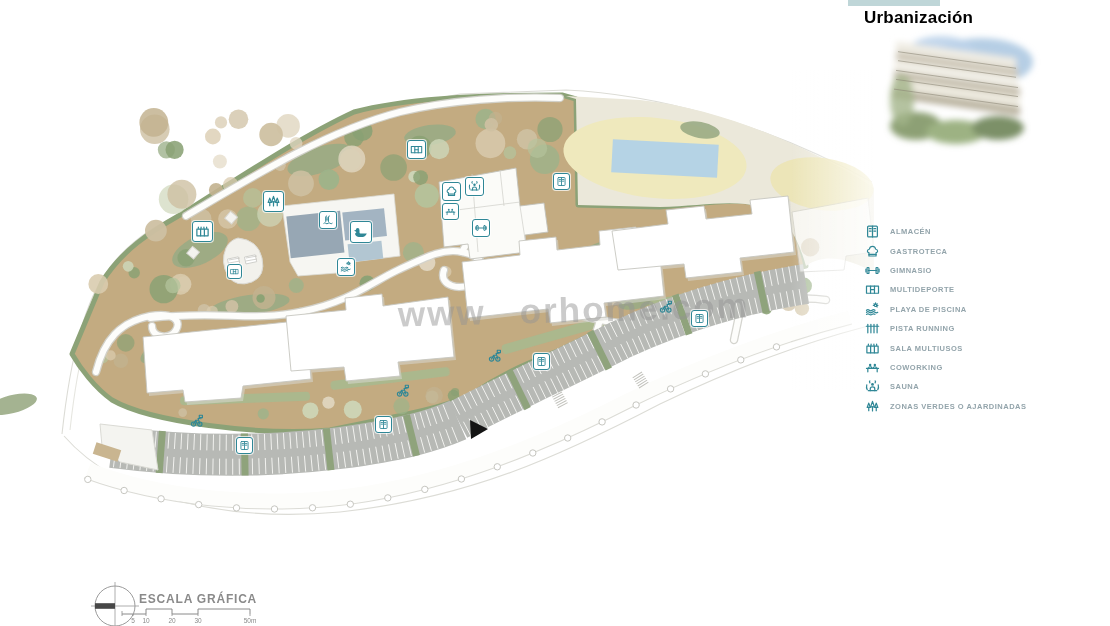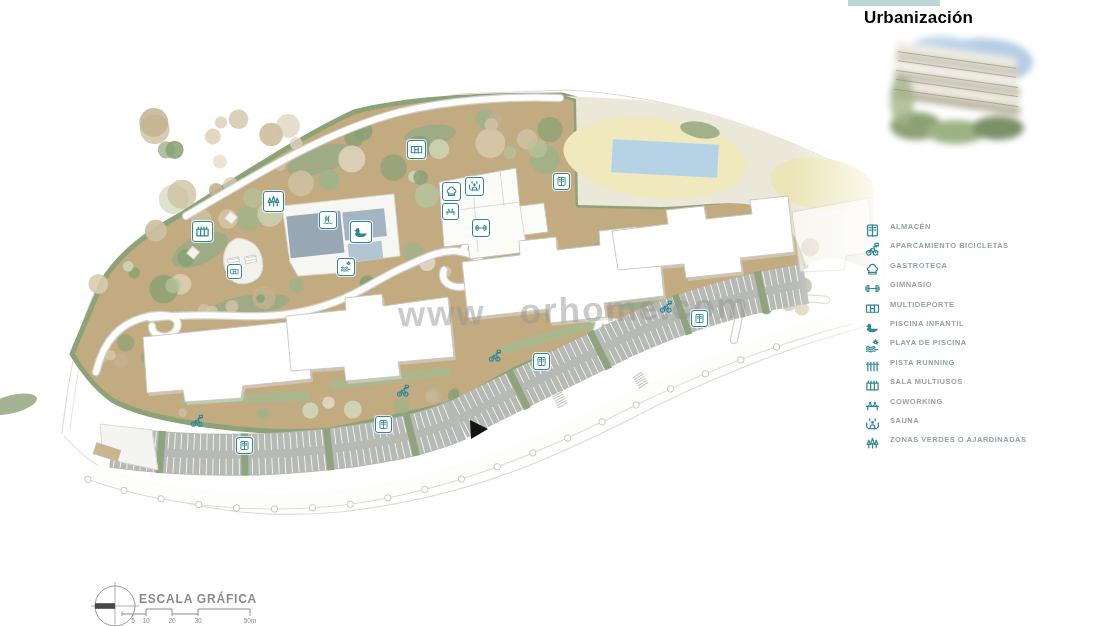--- a/index.html
+++ b/index.html
@@ -13,21 +13,21 @@
   
   .badge{position:absolute;display:flex;align-items:center;justify-content:center;
     background:#ffffff;border:1.2px solid var(--teal,#2f8796);border-radius:3px;
     box-shadow:0 0 0 1px rgba(255,255,255,.7);}
   .badge.noframe{background:transparent;border:none;box-shadow:none;}
   
   .panel{position:absolute;left:862px;top:0;width:246px;height:626px;}
   .accent-bar{position:absolute;left:-14px;top:0;width:92px;height:6px;background:#bfd6d8;}
   .page-title{position:absolute;left:2px;top:8px;font-size:17px;font-weight:700;color:#000000;letter-spacing:.2px;}
   .legend{position:absolute;left:2px;top:222px;width:240px;display:flex;flex-direction:column;}
-  .legend-row{display:flex;align-items:flex-start;height:19.4px;}
+  .legend-row{display:flex;align-items:center;height:19.4px;}
   .licon{width:17px;height:17px;flex:0 0 17px;display:flex;align-items:center;justify-content:center;}
   .llabel{margin-left:9px;font-size:7.5px;letter-spacing:.5px;color:var(--lbl,#93a4ab);font-weight:700;}
   
   .scale-label{position:absolute;left:139px;top:592px;font-size:12px;color:#8a8a8a;letter-spacing:.8px;font-weight:700;}
   .tick-label{font-size:6.5px;fill:#8a8a8a;}
 </style>
 </head>
 <body>
 
 <div class="stage">
@@ -837,34 +837,20 @@
                 <line x1="9.4" y1="7.5" x2="11.4" y2="7.5"></line>
               </g>
             </svg>
           </span>
           <span class="llabel">ALMACÉN</span>
         </div>
         <div class="legend-row">
           <span class="licon">
             <svg width="15" height="15" viewBox="0 0 16 16">
               <g stroke="#2f8796" fill="none" stroke-width="1.3" stroke-linecap="round" stroke-linejoin="round">
-                <circle cx="4" cy="11.5" r="2.4"></circle>
-                <circle cx="11.3" cy="11.5" r="2.4"></circle>
-                <path d="M4,11.5 L6.4,7.2 L10,7.2 L11.3,11.5 M6.4,7.2 L8.4,11.5 M10,7.2 L9.2,5.2 L11,5"></path>
-                <rect x="10.6" y="1.4" width="3.6" height="2.8"></rect>
-                <line x1="12.4" y1="4.2" x2="12.4" y2="5.4"></line>
-              </g>
-            </svg>
-          </span>
-          <span class="llabel">APARCAMIENTO BICICLETAS</span>
-        </div>
-        <div class="legend-row">
-          <span class="licon">
-            <svg width="15" height="15" viewBox="0 0 16 16">
-              <g stroke="#2f8796" fill="none" stroke-width="1.3" stroke-linecap="round" stroke-linejoin="round">
                 <path d="M4.2,9.2 C2.1,9.2 1.9,5.8 4.6,5.6 C5,3.6 6.6,2.5 8,2.5 C9.4,2.5 11,3.6 11.4,5.6 C14.1,5.8 13.9,9.2 11.8,9.2 L11.8,12.8 L4.2,12.8 Z"></path>
                 <line x1="4.2" y1="11" x2="11.8" y2="11"></line>
               </g>
             </svg>
           </span>
           <span class="llabel">GASTROTECA</span>
         </div>
         <div class="legend-row">
           <span class="licon">
             <svg width="15" height="15" viewBox="0 0 16 16">
@@ -884,28 +870,20 @@
             <svg width="15" height="15" viewBox="0 0 16 16">
               <g stroke="#2f8796" fill="none" stroke-width="1.3" stroke-linecap="round" stroke-linejoin="round">
                 <rect x="1.6" y="4.4" width="12.8" height="7.6"></rect>
                 <line x1="5.9" y1="4.4" x2="5.9" y2="12"></line>
                 <line x1="10.1" y1="4.4" x2="10.1" y2="12"></line>
                 <line x1="5.9" y1="8.2" x2="10.1" y2="8.2"></line>
               </g>
             </svg>
           </span>
           <span class="llabel">MULTIDEPORTE</span>
-        </div>
-        <div class="legend-row">
-          <span class="licon">
-            <svg width="15" height="15" viewBox="0 0 16 16">
-              <path fill="#2f8796" d="M2.8,5.9 Q2.8,4.1 4.7,4.1 Q6.5,4.1 6.5,6.2 L6.5,8.4 Q6.5,9.4 7.5,9.4 L13.8,9.4 Q12.6,13.1 7.9,13.1 Q3,13.1 2.1,10.2 Q1.8,9 3.4,8.2 L2.7,7.4 L1.1,6.8 Q1.7,6.1 2.8,5.9 Z"></path>
-            </svg>
-          </span>
-          <span class="llabel">PISCINA INFANTIL</span>
         </div>
         <div class="legend-row">
           <span class="licon">
             <svg width="15" height="15" viewBox="0 0 16 16">
               <g stroke="#2f8796" fill="none" stroke-width="1.3" stroke-linecap="round" stroke-linejoin="round">
                 <circle cx="11.3" cy="3.6" r="1.2"></circle>
                 <line x1="11.3" y1="1" x2="11.3" y2="1.8"></line>
                 <line x1="8.9" y1="3.6" x2="9.7" y2="3.6"></line>
                 <line x1="12.9" y1="3.6" x2="13.7" y2="3.6"></line>
                 <line x1="9.6" y1="1.9" x2="10.2" y2="2.5"></line>

